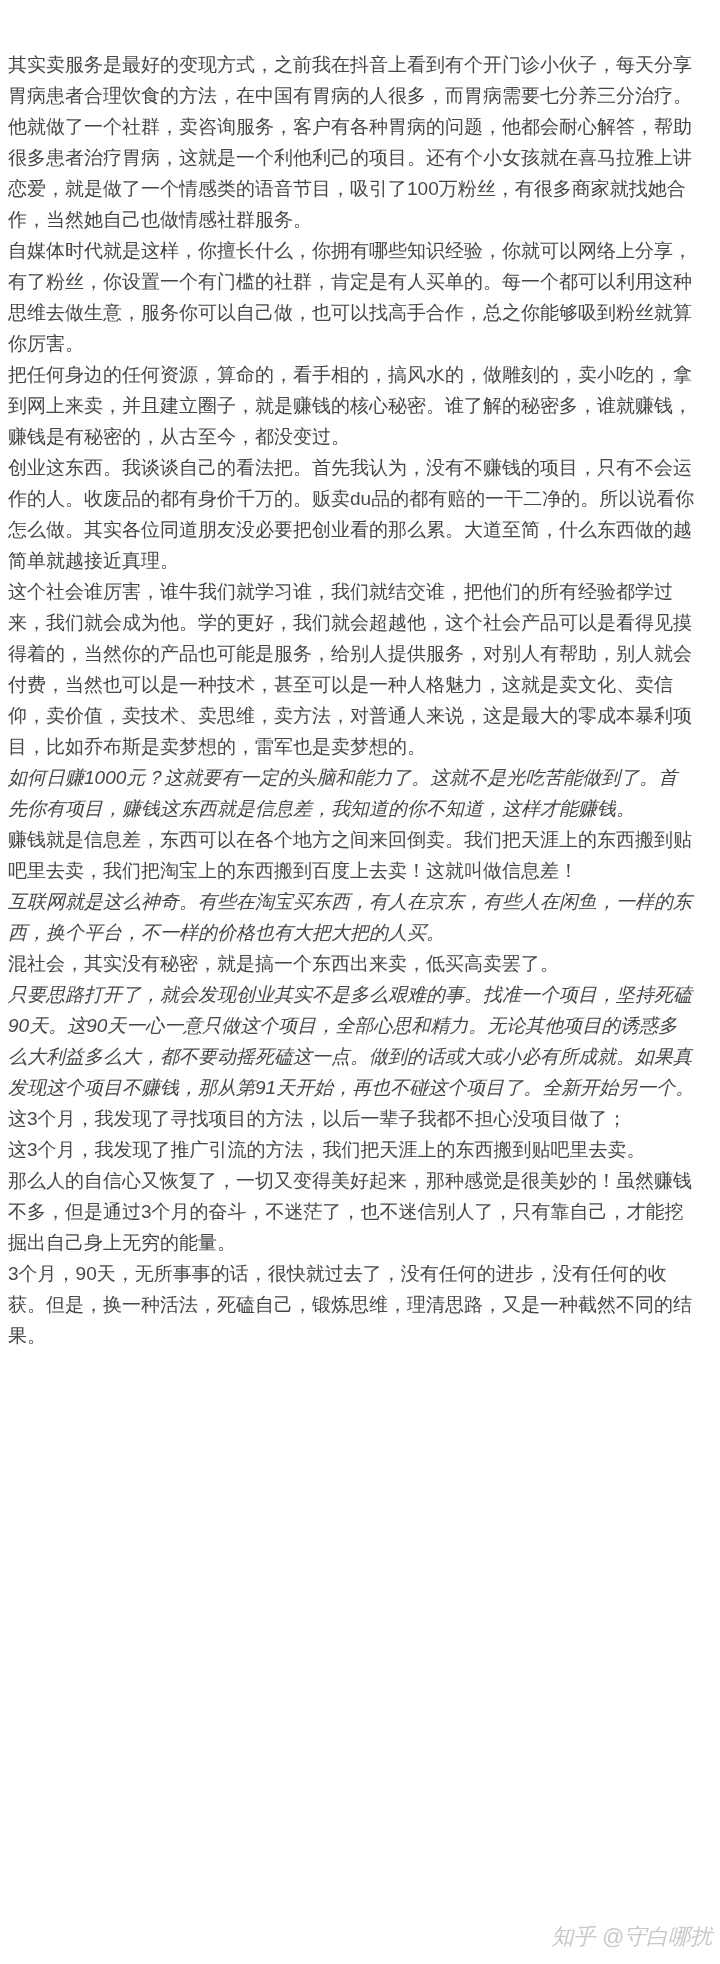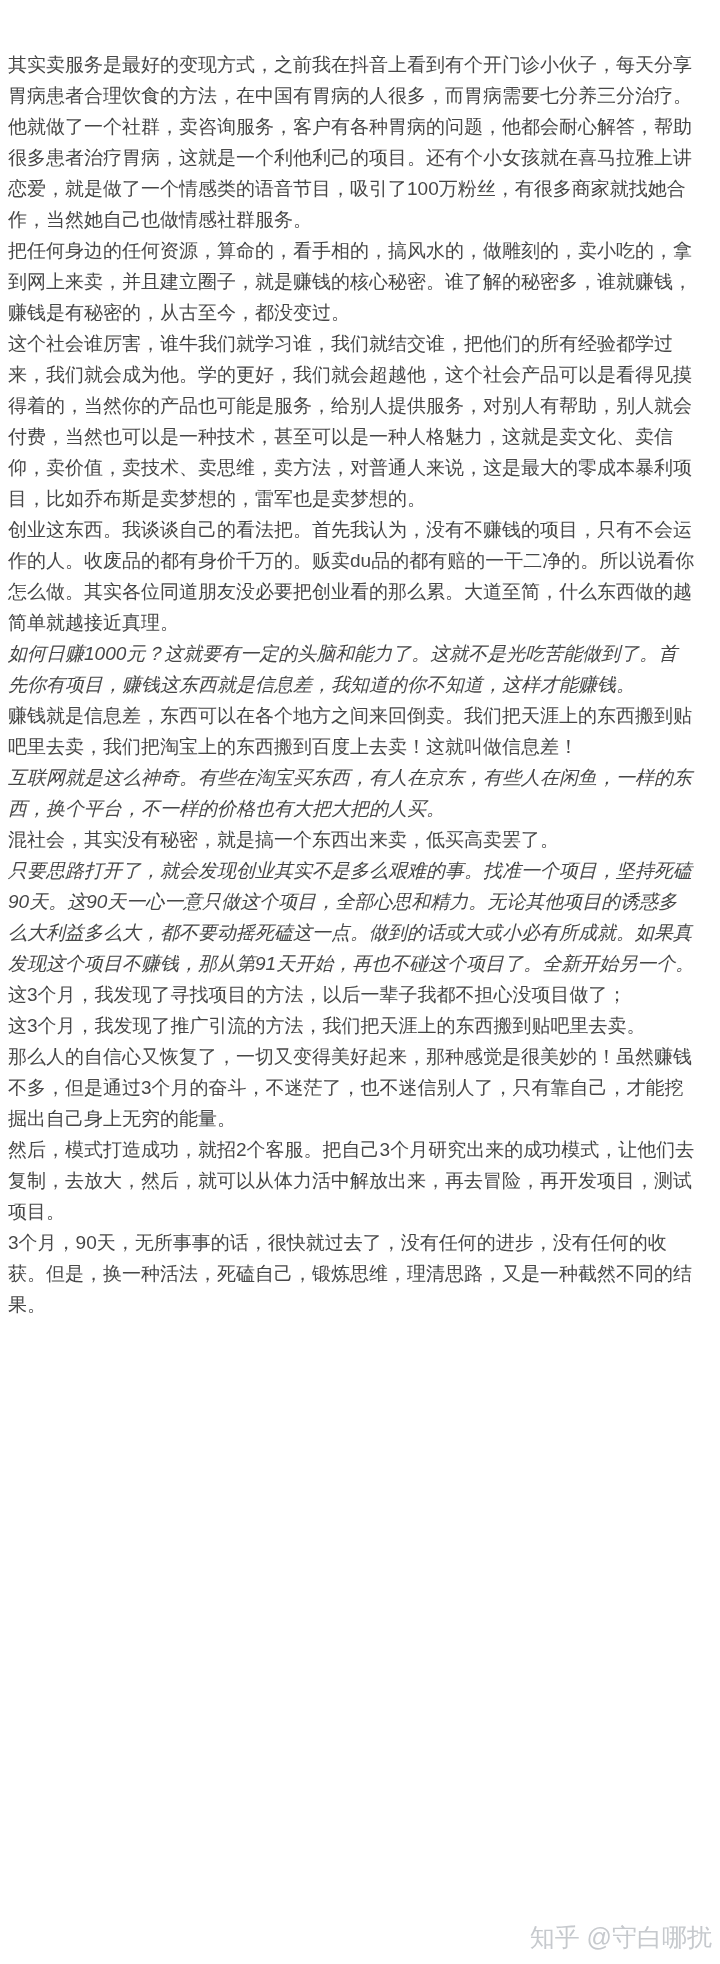--- a/index.html
+++ b/index.html
@@ -26,40 +26,41 @@
     word-break: break-all;
   }
   .gap-none   { margin-top: 0; }
   .gap-small  { margin-top: 28px; }
   .gap-medium { margin-top: 55px; font-style: italic; }
   .gap-large  { margin-top: 64px; }
   .watermark {
     position: absolute;
     top: 1922px;
     right: 8px;
-    font-size: 25px;
+    font-size: 22px;
     line-height: 30px;
     color: var(--wm-color, #c6c9cd);
     white-space: nowrap;
     pointer-events: none;
+    font-style: italic;
   }
 </style>
 </head>
 <body>
 
 <div class="article">
     <p class="para gap-none">其实卖服务是最好的变现方式，之前我在抖音上看到有个开门诊小伙子，每天分享胃病患者合理饮食的方法，在中国有胃病的人很多，而胃病需要七分养三分治疗。他就做了一个社群，卖咨询服务，客户有各种胃病的问题，他都会耐心解答，帮助很多患者治疗胃病，这就是一个利他利己的项目。还有个小女孩就在喜马拉雅上讲恋爱，就是做了一个情感类的语音节目，吸引了100万粉丝，有很多商家就找她合作，当然她自己也做情感社群服务。</p>
+    <p class="para gap-large">自媒体时代就是这样，你擅长什么，你拥有哪些知识经验，你就可以网络上分享，有了粉丝，你设置一个有门槛的社群，肯定是有人买单的。每一个都可以利用这种思维去做生意，服务你可以自己做，也可以找高手合作，总之你能够吸到粉丝就算你厉害。</p>
     <p class="para gap-large">把任何身边的任何资源，算命的，看手相的，搞风水的，做雕刻的，卖小吃的，拿到网上来卖，并且建立圈子，就是赚钱的核心秘密。谁了解的秘密多，谁就赚钱，赚钱是有秘密的，从古至今，都没变过。</p>
+    <p class="para gap-large">创业这东西。我谈谈自己的看法把。首先我认为，没有不赚钱的项目，只有不会运作的人。收废品的都有身价千万的。贩卖du品的都有赔的一干二净的。所以说看你怎么做。其实各位同道朋友没必要把创业看的那么累。大道至简，什么东西做的越简单就越接近真理。</p>
     <p class="para gap-large">这个社会谁厉害，谁牛我们就学习谁，我们就结交谁，把他们的所有经验都学过来，我们就会成为他。学的更好，我们就会超越他，这个社会产品可以是看得见摸得着的，当然你的产品也可能是服务，给别人提供服务，对别人有帮助，别人就会付费，当然也可以是一种技术，甚至可以是一种人格魅力，这就是卖文化、卖信仰，卖价值，卖技术、卖思维，卖方法，对普通人来说，这是最大的零成本暴利项目，比如乔布斯是卖梦想的，雷军也是卖梦想的。</p>
-    <p class="para gap-large">创业这东西。我谈谈自己的看法把。首先我认为，没有不赚钱的项目，只有不会运作的人。收废品的都有身价千万的。贩卖du品的都有赔的一干二净的。所以说看你怎么做。其实各位同道朋友没必要把创业看的那么累。大道至简，什么东西做的越简单就越接近真理。</p>
     <p class="para gap-medium">如何日赚1000元？这就要有一定的头脑和能力了。这就不是光吃苦能做到了。首先你有项目，赚钱这东西就是信息差，我知道的你不知道，这样才能赚钱。</p>
     <p class="para gap-none">赚钱就是信息差，东西可以在各个地方之间来回倒卖。我们把天涯上的东西搬到贴吧里去卖，我们把淘宝上的东西搬到百度上去卖！这就叫做信息差！</p>
     <p class="para gap-medium">互联网就是这么神奇。有些在淘宝买东西，有人在京东，有些人在闲鱼，一样的东西，换个平台，不一样的价格也有大把大把的人买。</p>
     <p class="para gap-none">混社会，其实没有秘密，就是搞一个东西出来卖，低买高卖罢了。</p>
     <p class="para gap-medium">只要思路打开了，就会发现创业其实不是多么艰难的事。找准一个项目，坚持死磕90天。这90天一心一意只做这个项目，全部心思和精力。无论其他项目的诱惑多么大利益多么大，都不要动摇死磕这一点。做到的话或大或小必有所成就。如果真发现这个项目不赚钱，那从第91天开始，再也不碰这个项目了。全新开始另一个。</p>
     <p class="para gap-small">这3个月，我发现了寻找项目的方法，以后一辈子我都不担心没项目做了；</p>
     <p class="para gap-none">这3个月，我发现了推广引流的方法，我们把天涯上的东西搬到贴吧里去卖。</p>
     <p class="para gap-small">那么人的自信心又恢复了，一切又变得美好起来，那种感觉是很美妙的！虽然赚钱不多，但是通过3个月的奋斗，不迷茫了，也不迷信别人了，只有靠自己，才能挖掘出自己身上无穷的能量。</p>
-    <p class="para gap-small">然后，模式打造成功，就招2个客服。把自己3个月研究出来的成功模式，让他们去复制，去放大，然后，就可以从体力活中解放出来，再去冒险，再开发项目，测试项目。</p>
     <p class="para gap-small">3个月，90天，无所事事的话，很快就过去了，没有任何的进步，没有任何的收获。但是，换一种活法，死磕自己，锻炼思维，理清思路，又是一种截然不同的结果。</p>
   </div>
 
 <div class="watermark">知乎 @守白哪扰</div>
 
 </body></html>

